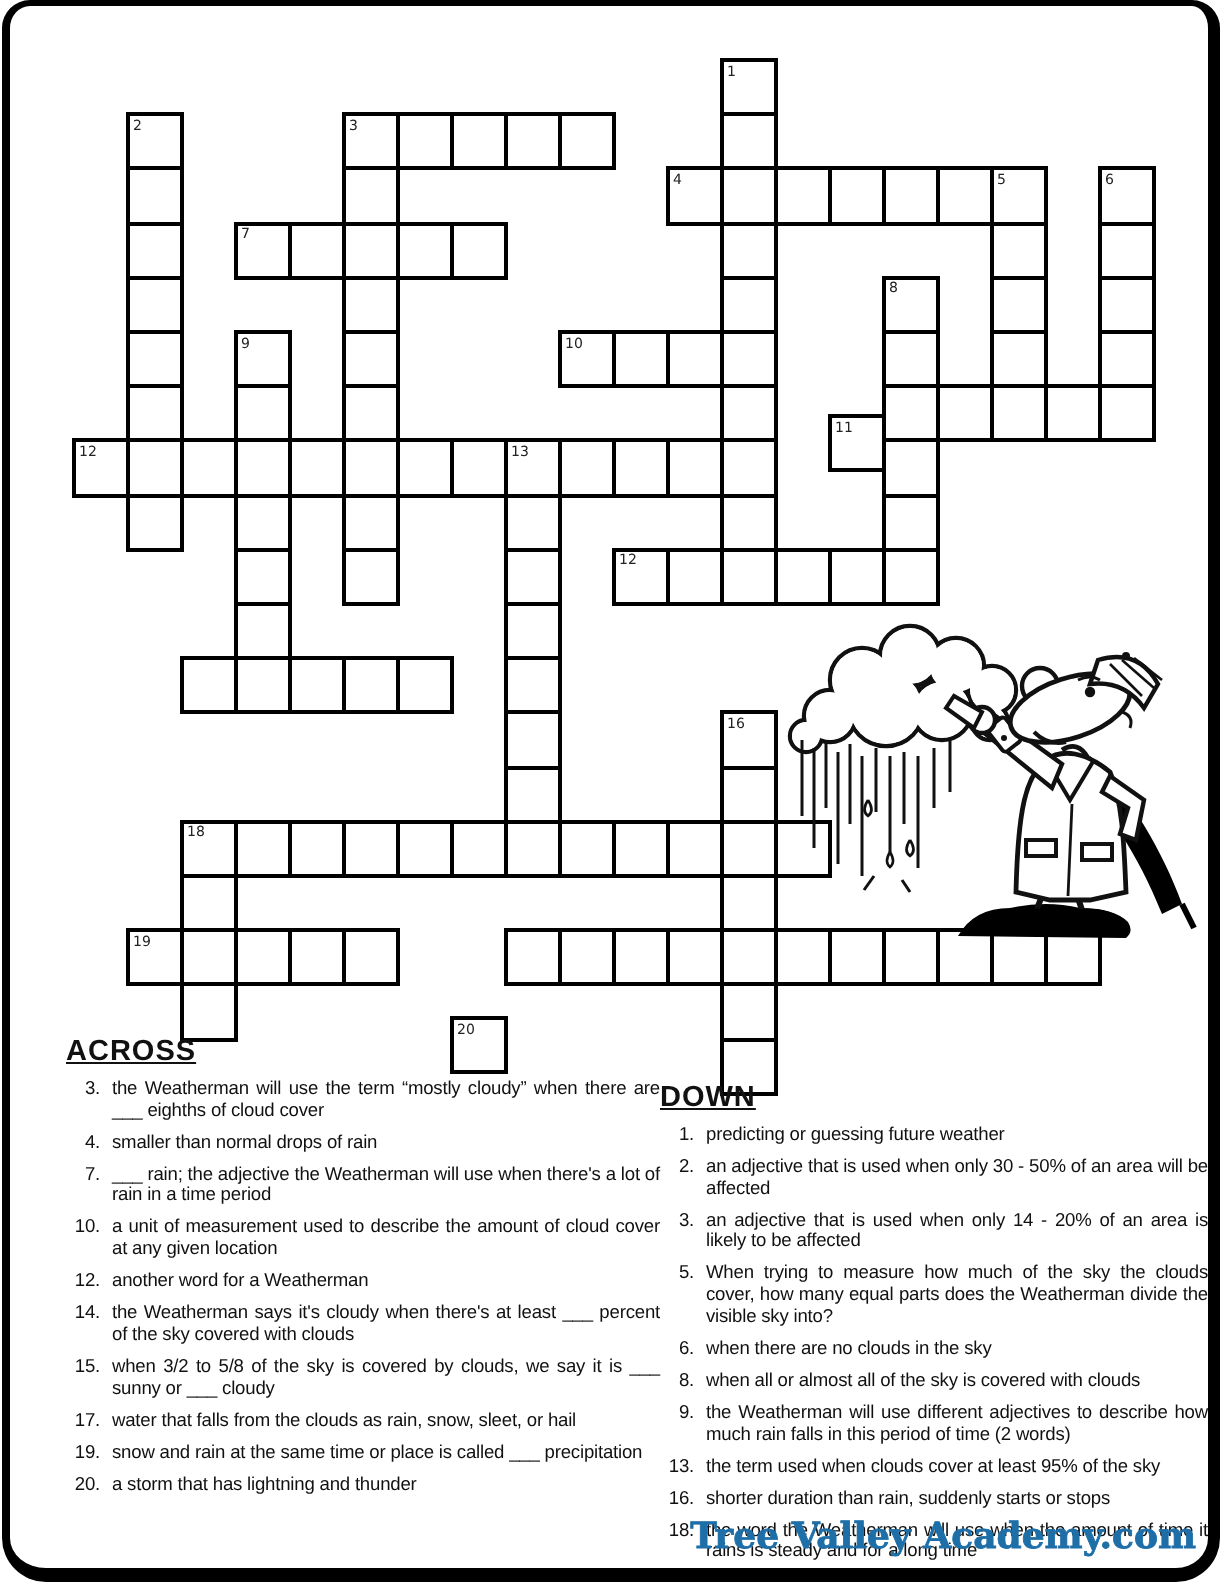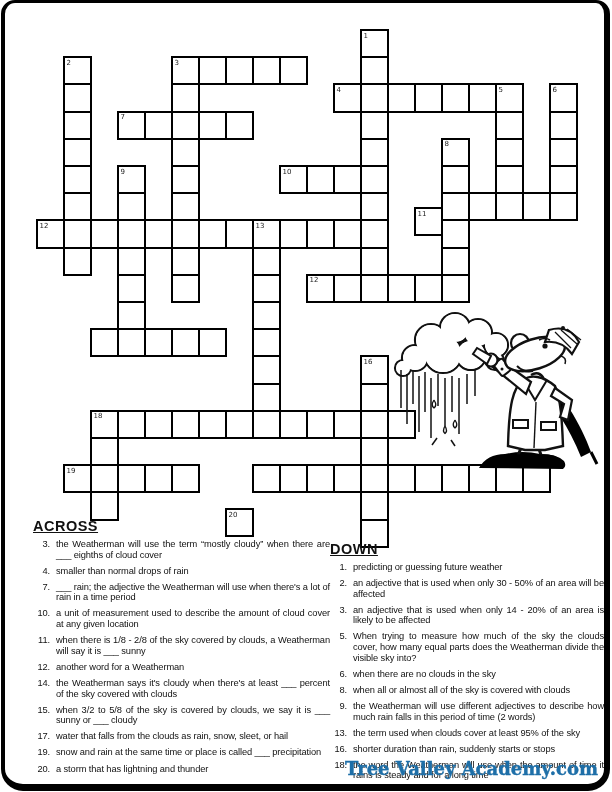--- a/index.html
+++ b/index.html
@@ -317,24 +317,20 @@
         </div>
         <div class="clue">
           <span class="cnum">7.</span>
           <span class="ctext">___ rain; the adjective the Weatherman will use when there's a lot of rain in a time period</span>
         </div>
         <div class="clue">
           <span class="cnum">10.</span>
           <span class="ctext">a unit of measurement used to describe the amount of cloud cover at any given location</span>
         </div>
         <div class="clue">
-          <span class="cnum">11.</span>
-          <span class="ctext">when there is 1/8 - 2/8 of the sky covered by clouds, a Weatherman will say it is ___ sunny</span>
-        </div>
-        <div class="clue">
           <span class="cnum">12.</span>
           <span class="ctext">another word for a Weatherman</span>
         </div>
         <div class="clue">
           <span class="cnum">14.</span>
           <span class="ctext">the Weatherman says it's cloudy when there's at least ___ percent of the sky covered with clouds</span>
         </div>
         <div class="clue">
           <span class="cnum">15.</span>
           <span class="ctext">when 3/2 to 5/8 of the sky is covered by clouds, we say it is ___ sunny or ___ cloudy</span>

